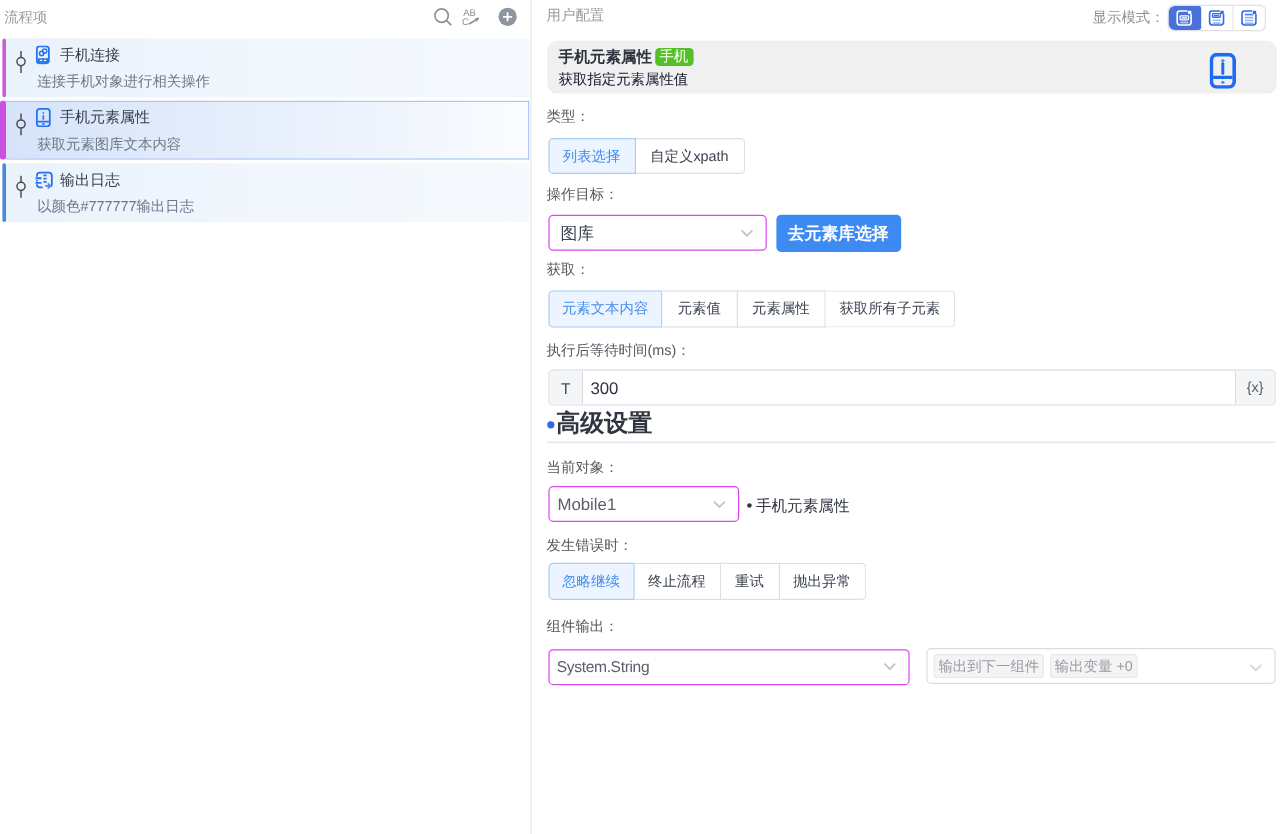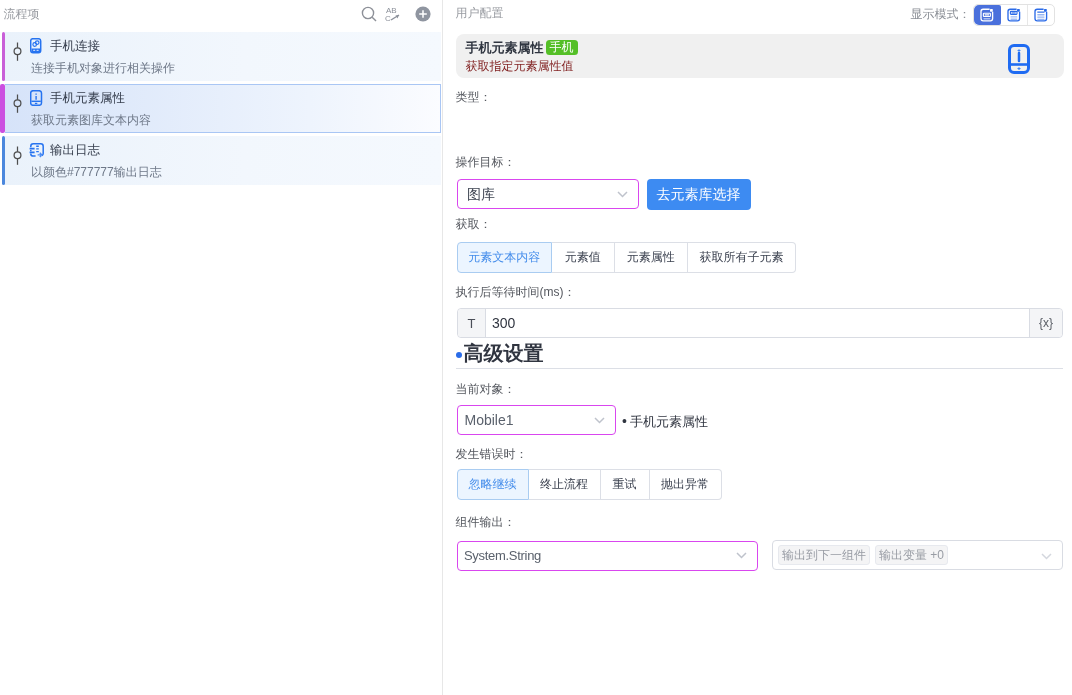--- a/index.html
+++ b/index.html
@@ -23,33 +23,33 @@
 .dm-label { position:absolute; left:466.5px; top:6px; font-size:12px; color:#8b8f96; }
 .dm-group { position:absolute; left:529px; top:4px; width:82px; height:22px; border:1px solid #e2e2e2; border-radius:5px; background:#fff; display:flex; }
 .dm-btn { width:27.3px; height:100%; display:flex; align-items:center; justify-content:center; }
 .dm-btn.on { background:#4a70dc; border-radius:5px 2px 2px 5px; }
 .dm-btn + .dm-btn { border-left:1px solid #e7e7e7; }
 .dm-btn.on + .dm-btn { border-left:none; }
 
 .card { position:absolute; left:11.5px; top:33.5px; width:608px; height:44px; background:#f0f0f0; border-radius:8px; }
 .card-title { position:absolute; left:10px; top:5.5px; font-size:13px; font-weight:bold; color:#2f3540; }
 .tag { position:absolute; left:90px; top:6px; font-size:12px; line-height:13px; color:#fff; background:#54bf27; border-radius:3.5px; padding:1px 4px; }
-.card-sub { position:absolute; left:10px; top:24px; font-size:12px; color:#7f1d1d; }
+.card-sub { position:absolute; left:10px; top:24px; font-size:12px; color:#0f172a; }
 .card-icon { position:absolute; left:552px; top:10px; }
 
 .lbl { position:absolute; left:11.5px; font-size:12px; color:#55585f; }
 .seg { position:absolute; left:12.5px; display:flex; height:30px; }
 .seg-btn { height:30.5px; line-height:29px; padding:0; font-size:12px; color:#3c4250; background:#fff; border:1px solid #dcdfe6; border-left:none; white-space:nowrap; }
 .seg-btn:first-child { border-left:1px solid #dcdfe6; border-radius:4px 0 0 4px; }
 .seg-btn:last-child { border-radius:0 4px 4px 0; }
 .seg-btn.on { background:#ecf5ff; border:1px solid #a9ccf1; color:#438ceb; }
 .sel-box { position:absolute; height:30px; border:1px solid #d946ef; border-radius:4px; background:#fff; font-size:14px; color:#3c4250; }
 .sel-box .txt { position:absolute; left:11px; top:6px; }
 .sel-box .chev { position:absolute; right:10px; top:11px; }
-.btn-primary { position:absolute; background:#3d8bf2; color:#fff; font-size:14px; border-radius:4px; text-align:center; }
+.btn-primary { position:absolute; background:#3d8bf2; color:#fff; font-size:14px; border-radius:4px; text-align:center;font-weight:bold; }
 
 .igroup { position:absolute; left:13px; top:308px; width:606px; height:30px; display:flex; border:1px solid #d9dce3; border-radius:4px; background:#fff; }
 .iaddon { background:#f4f5f7; color:#4a4e57; display:flex; align-items:center; justify-content:center; font-size:14px; }
 .iaddon.l { width:28px; border-right:1px solid #d9dce3; border-radius:4px 0 0 4px; font-size:13px; }
 .iaddon.r { width:33px; border-left:1px solid #d9dce3; border-radius:0 4px 4px 0; font-size:12px; color:#5a5e66; }
 .ival { flex:1; font-size:14px; color:#303540; padding:6px 0 0 6px; }
 .adv { position:absolute; left:11.5px; top:346px; width:607.5px; border-bottom:1px solid #dcdfe6; padding-bottom:6px; line-height:15px; }
 .adv .dot { display:inline-block; width:6px; height:6px; border-radius:50%; background:#2a6ce8; vertical-align:2px; }
 .adv b { font-size:20px; color:#303540; margin-left:2px; }
 .mob-note { position:absolute; left:178px; top:413px; font-size:13px; color:#303540; }
@@ -178,20 +178,24 @@
     <svg class="card-icon" width="22" height="30" viewBox="0 0 22 30" fill="none" stroke="#1f6bf2">
       <rect x="1.5" y="1.5" width="19" height="27" rx="4.5" stroke-width="3"></rect>
       <path d="M11 9 V17" stroke-width="2.5" stroke-linecap="round"></path>
       <path d="M11 5.2 l1.8 1.3 -1.8 1.3 -1.8-1.3 z" fill="#3f83f5" stroke="none"></path>
       <path d="M3 20.5 H19" stroke-width="2.6"></path>
       <path d="M11 23.2 l1.9 1.4 -1.9 1.4 -1.9-1.4 z" fill="#3f83f5" stroke="none"></path>
     </svg>
   </div>
 
   <div class="lbl" style="top:89px">类型：</div>
+  <div class="seg" style="top:114.5px">
+    <div class="seg-btn on" style="width:73px;text-align:center">列表选择</div>
+    <div class="seg-btn" style="width:91px;text-align:center">自定义xpath</div>
+  </div>
 
   <div class="lbl" style="top:154px">操作目标：</div>
   <div class="sel-box" style="left:12.5px;top:179px;width:182px">
     <div class="txt" style="left:9.5px">图库</div>
     <svg class="chev" width="11" height="7" viewBox="0 0 11 7" fill="none" stroke="#bfc3cc" stroke-width="1.5">
         <path d="M1 1 l4.5 4.5 L10 1"></path>
       </svg>
   </div>
   <div class="btn-primary" style="left:202.5px;top:179px;width:104px;height:30.5px;line-height:30px">去元素库选择</div>
 

